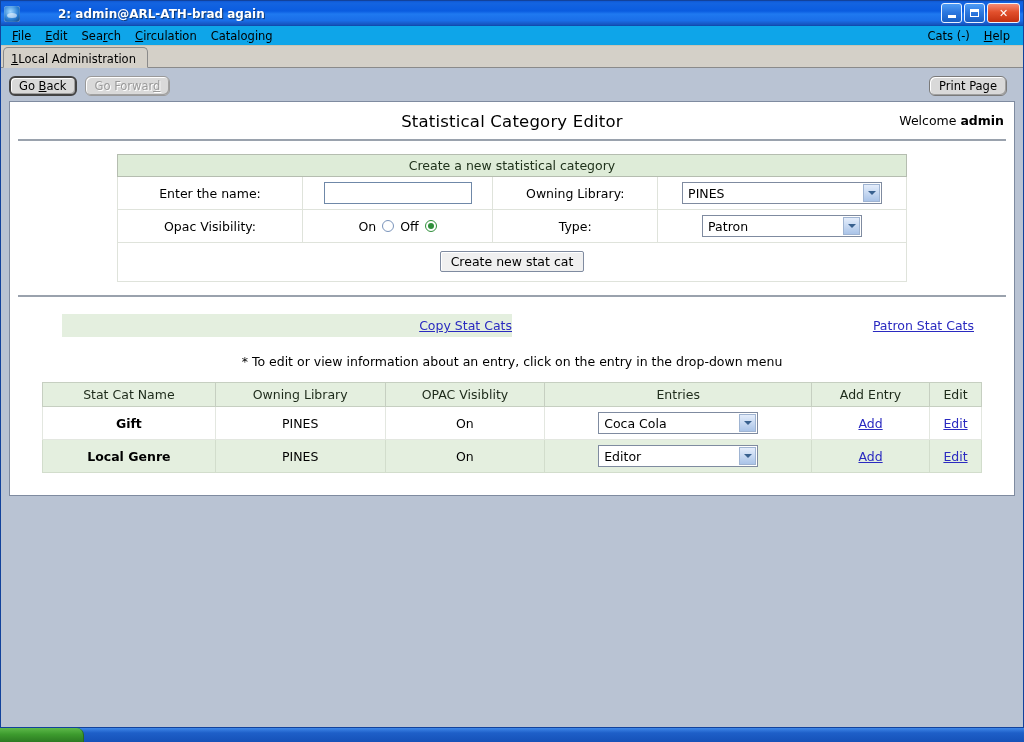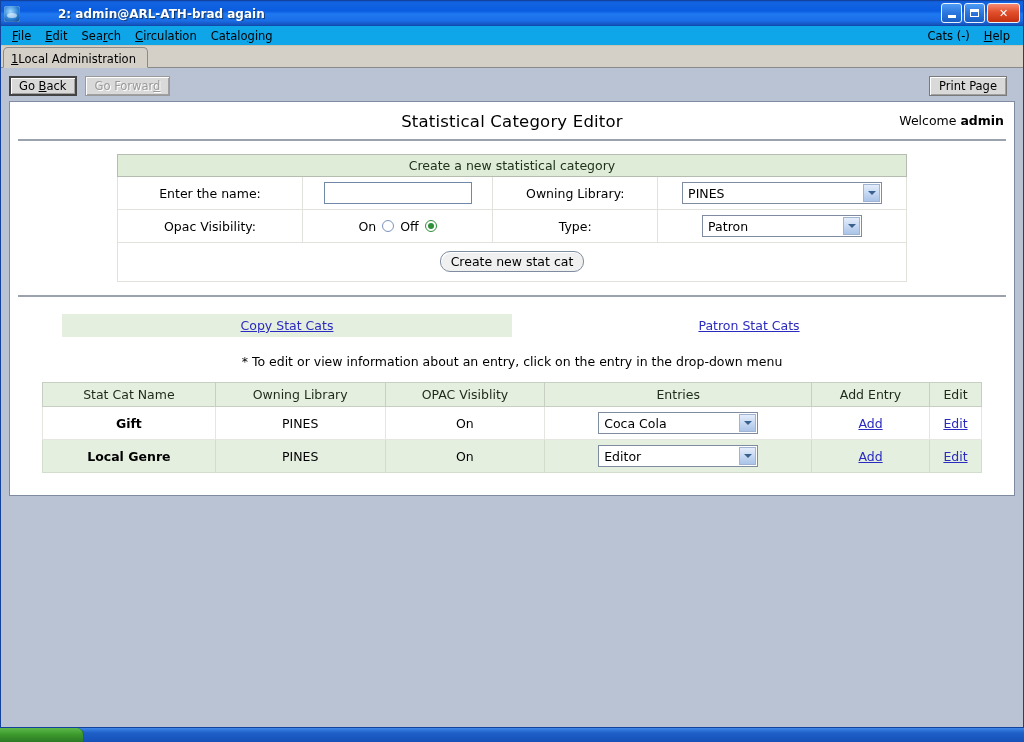--- a/index.html
+++ b/index.html
@@ -112,21 +112,21 @@
     height: 24px;
     display: flex; align-items: center;
     position: relative;
     margin-bottom: 3px;
   }
   .navbtn {
     font-size: 11.5px;
     padding: 2px 9px;
     background: #d9d9d9;
     border: 1px solid #7a7a7a;
-    border-radius: 0;
+    border-radius: 6px;
     box-shadow: inset 1px 1px 0 #fff, inset -1px -1px 0 #a0a0a0;
     margin-right: 8px;
     color: #000;
     white-space: nowrap;
   }
   .navbtn.strong { border: 2px solid #444; padding: 1px 8px; }
   .navbtn.disabled { color: #9a9a9a; text-shadow: 1px 1px 0 #fff; border-color: #9a9a9a; }
   .navbtn u { text-decoration: underline; }
   #print-page { position: absolute; right: 0; }
 
@@ -228,34 +228,34 @@
     background: #2f8f3a;
   }
   .radio.on { border-color: #2f8f3a; }
 
   td.btnrow { text-align: center; padding: 8px 0 9px 0; }
   button.gobtn {
     font-size: 12.5px;
     padding: 2px 10px;
     background: #f0f0f0;
     border: 1px solid #7f8ba0;
-    border-radius: 10px;
+    border-radius: 2px;
     box-shadow: inset 1px 1px 0 #fff;
     font-family: "DejaVu Sans", "Liberation Sans", sans-serif;
   }
 
   hr.sep { border: none; border-top: 2px solid #9aa2ad; margin: 13px 8px 0 8px; }
 
   
   #linktabs {
     display: flex; margin-top: 17px; padding: 0 40px;
     font-size: 12.5px;
   }
   .linktab {
-    flex: 1; text-align: center; padding: 4px 0; margin-left: 12px;
+    flex: 1; text-align: right; padding: 4px 0; margin-left: 12px;
   }
   .linktab.active { background: #e4efdf; }
   .linktab a { color: #2a2ac0; text-decoration: underline; }
   #note { text-align: center; font-size: 12.5px; margin-top: 17px; }
 
   
   #statwrap { display: flex; justify-content: center; margin-top: 13px; }
   table.stat {
     border-collapse: collapse;
     width: 940px;

